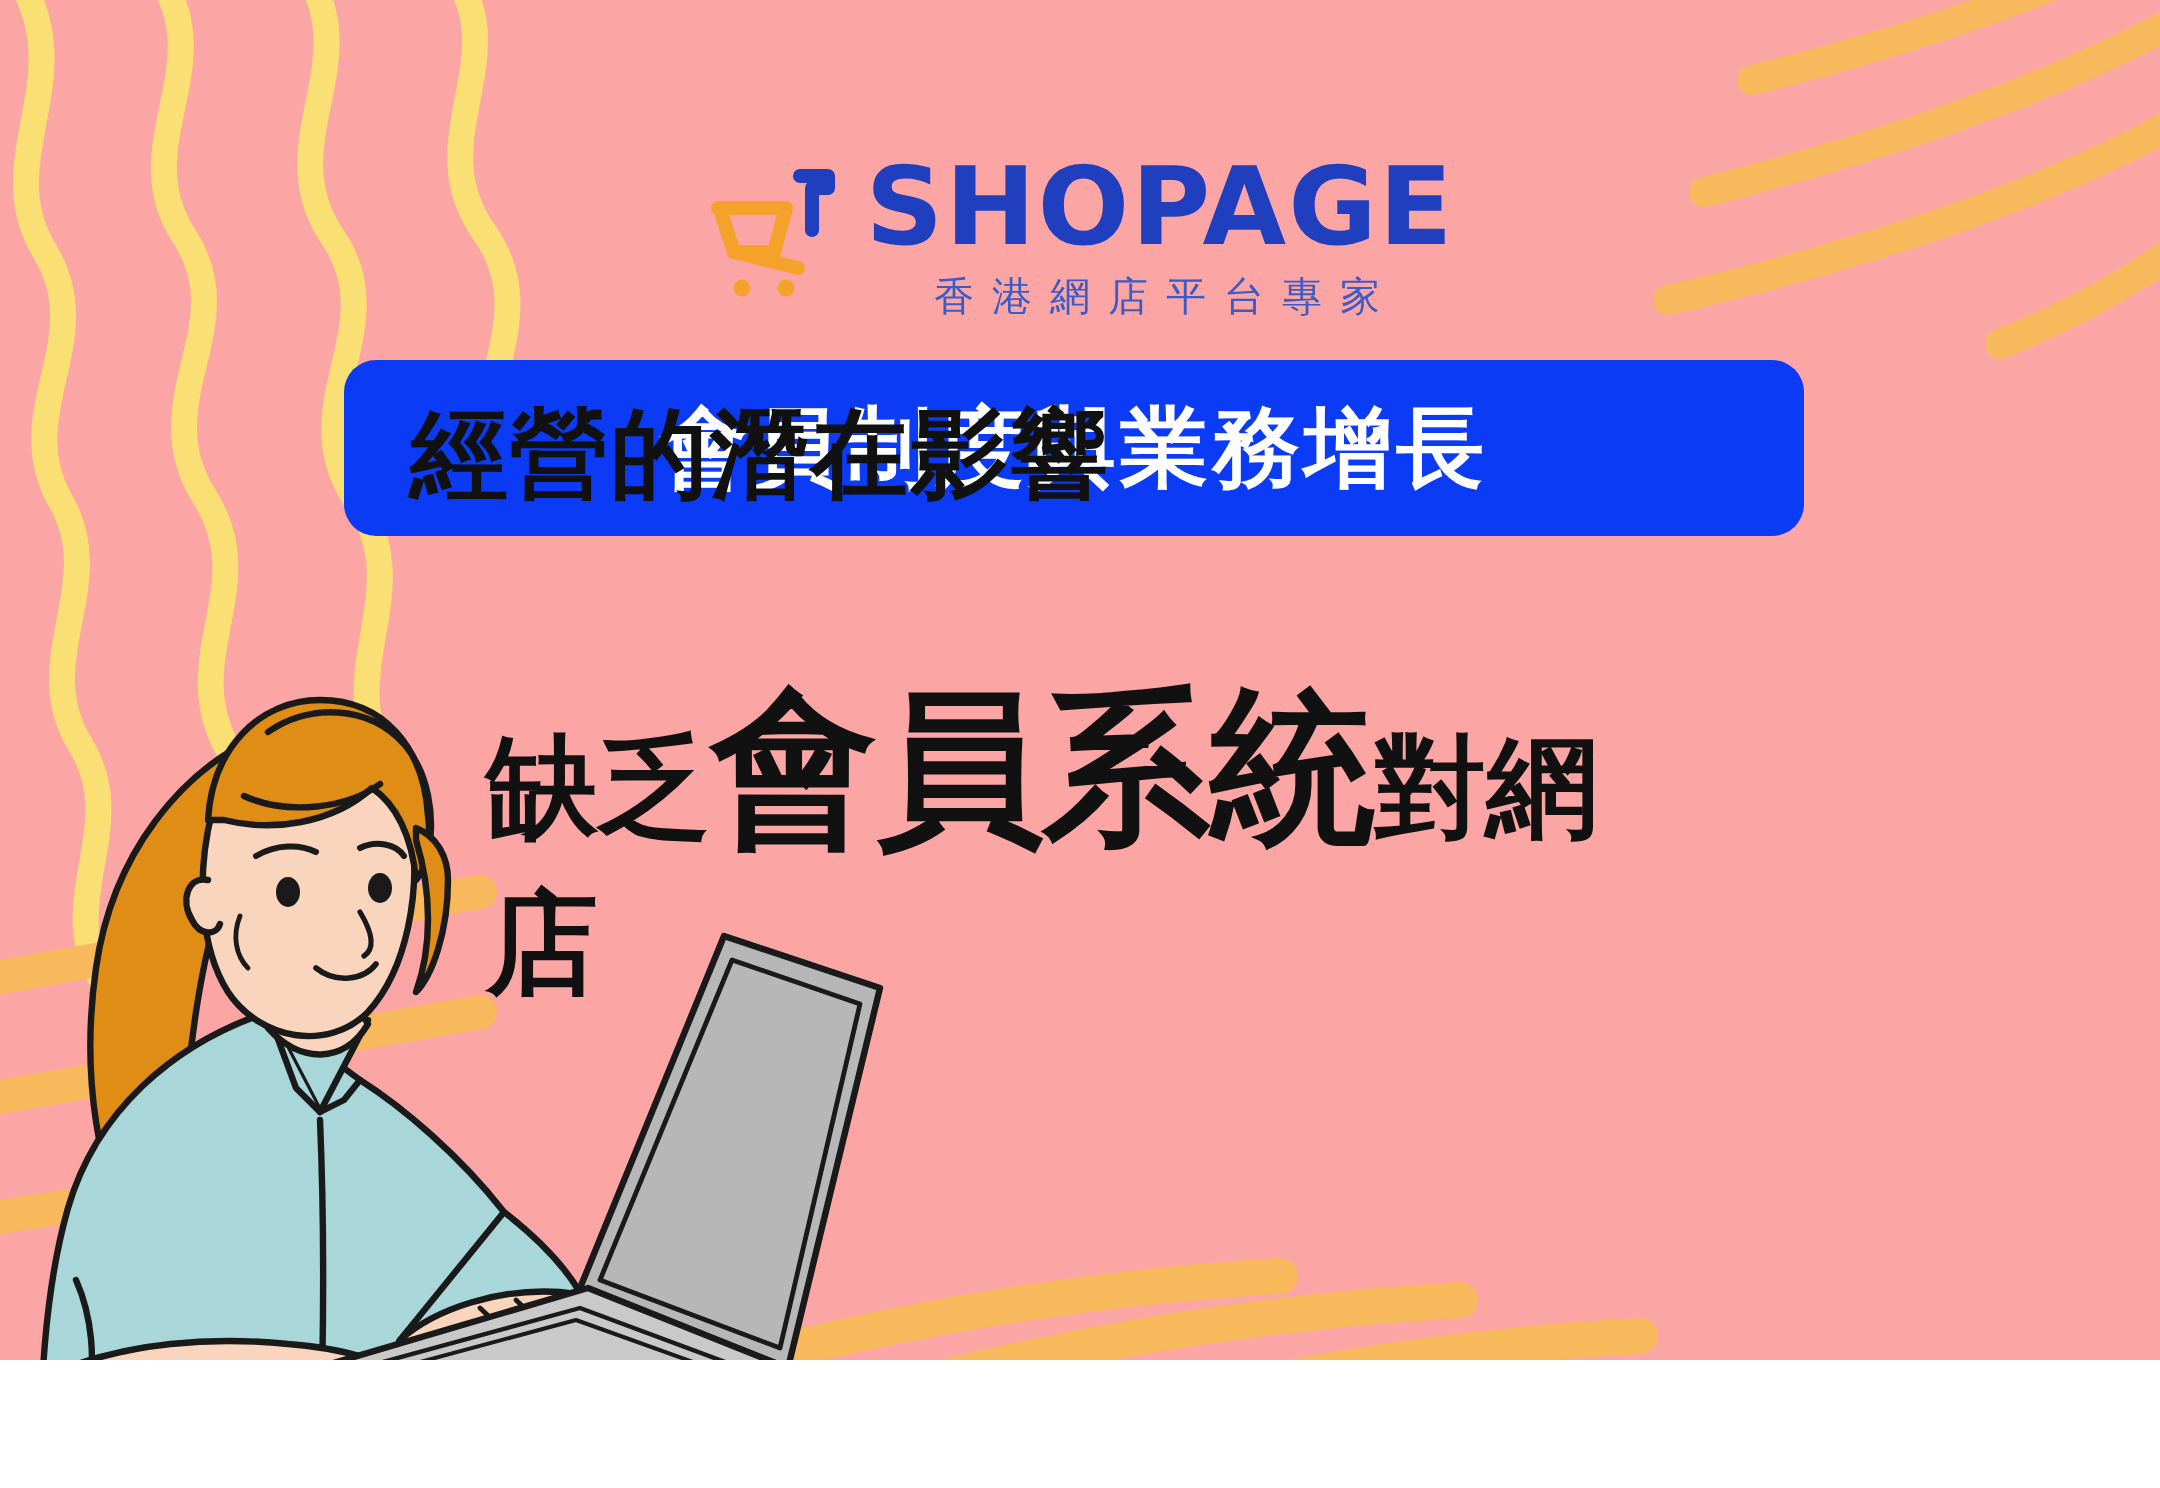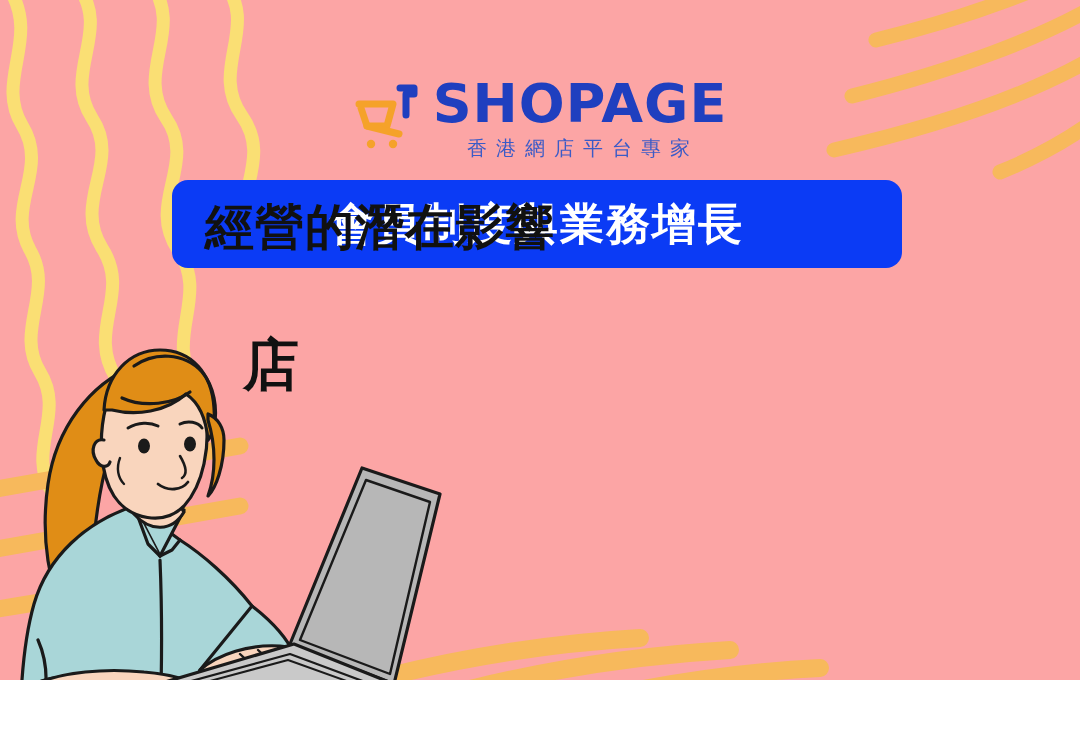--- a/index.html
+++ b/index.html
@@ -192,20 +192,24 @@
         <div class="logo-sub">香港網店平台專家</div>
       </div>
     </div>
   </div>
 
   <div class="banner">
     <span class="banner-text">會員制度與業務增長</span>
   </div>
 
   <div class="headline">
+    <div class="hl-line hl-line-1">
+      <span class="hl-highlight"></span>
+      <span class="hl-small">缺乏</span><span class="hl-big">會員系統</span><span class="hl-small">對網</span>
+    </div>
     <div class="hl-line hl-line-2">
       <span class="hl-small">店</span>
     </div>
   </div>
   <div class="hl-line-3">經營的潛在影響</div>
 
   <div class="illustration">
     <svg viewBox="0 0 470 460" xmlns="http://www.w3.org/2000/svg" aria-hidden="true">
       <g stroke="#1a1a1a" stroke-width="3.2" stroke-linejoin="round" stroke-linecap="round">
 

